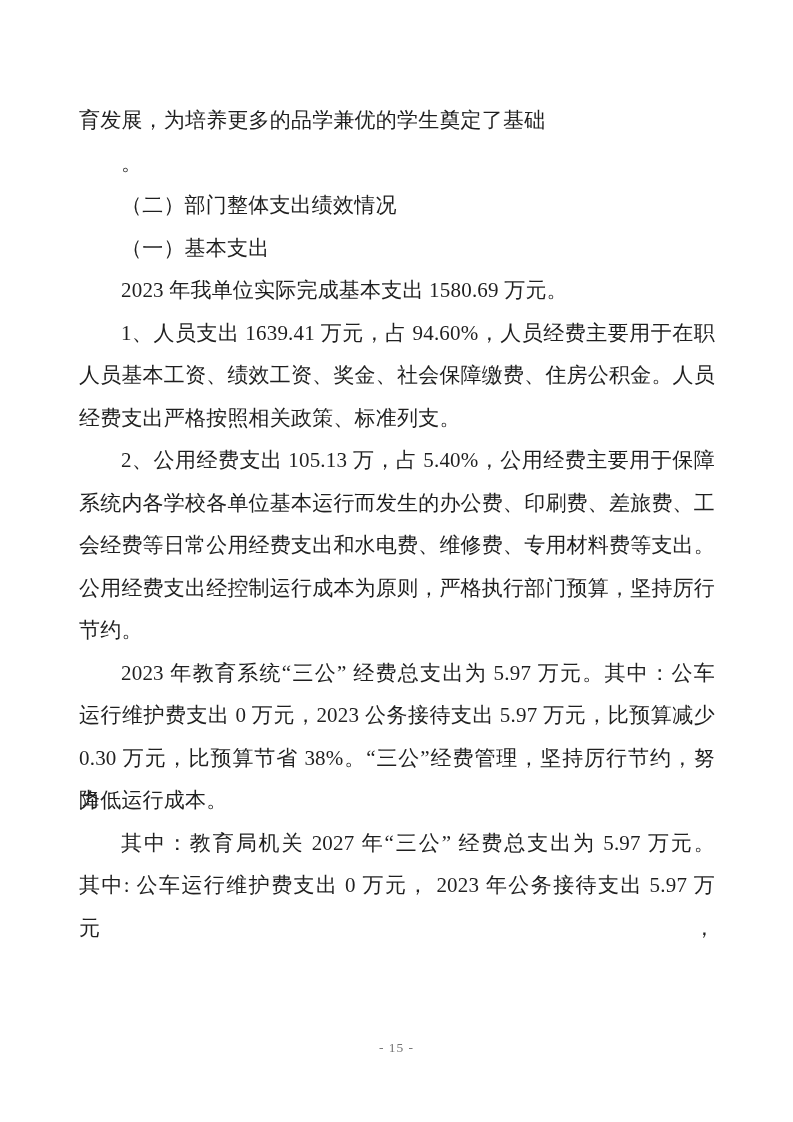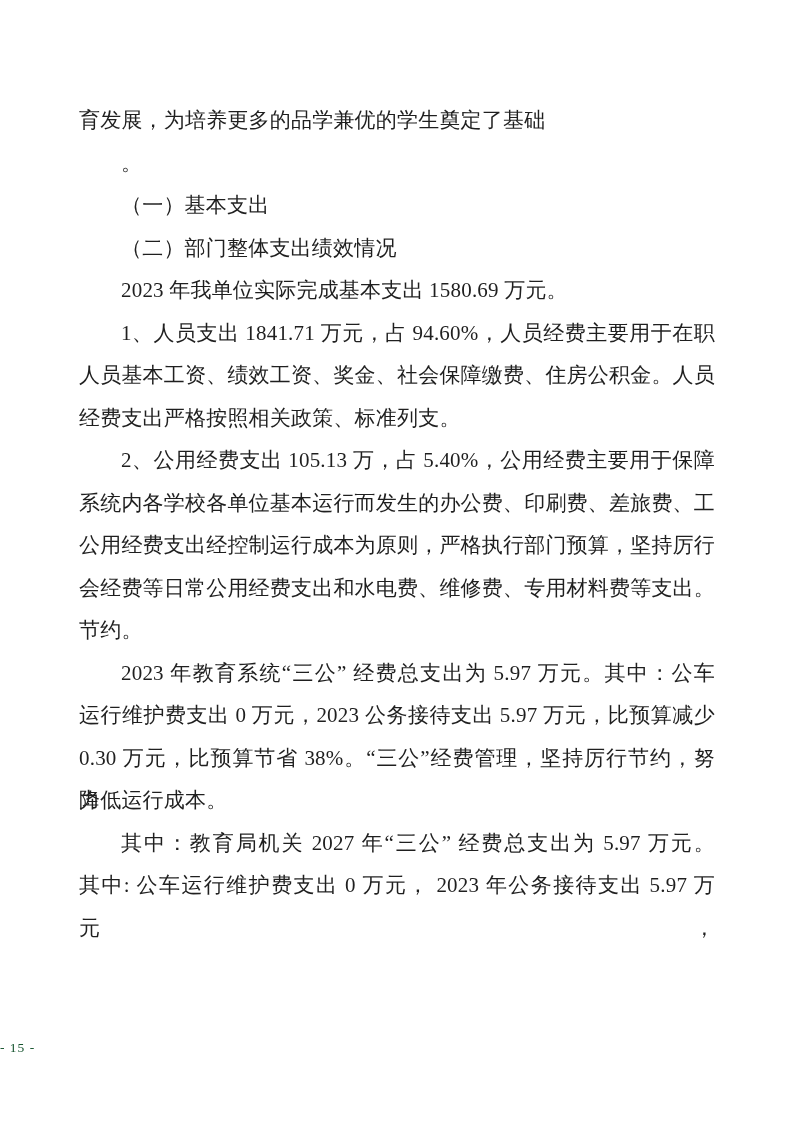--- a/index.html
+++ b/index.html
@@ -38,44 +38,44 @@
     text-align-last: justify;
     white-space: normal;
   }
   .footer {
     position: absolute;
     top: 1038px;
     left: 0;
     width: 793px;
     height: 20px;
     line-height: 20px;
-    text-align: left;
+    text-align: center;
     font-size: 13.5px;
     letter-spacing: 1px;
-    color: #14532d;
+    color: #737373;
     font-family: "Liberation Serif", "DejaVu Serif", serif;
   }
 </style>
 </head>
 <body>
 
 <div class="page">
   <div class="content">
     <div class="ln">育发展，为培养更多的品学兼优的学生奠定了基础</div>
     <div class="ln ind">。</div>
+    <div class="ln ind">（二）部门整体支出绩效情况</div>
     <div class="ln ind">（一）基本支出</div>
-    <div class="ln ind">（二）部门整体支出绩效情况</div>
     <div class="ln ind">2023 年我单位实际完成基本支出 1580.69 万元。</div>
-    <div class="ln ind just">1、人员支出 1841.71 万元，占 94.60%，人员经费主要用于在职</div>
+    <div class="ln ind just">1、人员支出 1639.41 万元，占 94.60%，人员经费主要用于在职</div>
     <div class="ln just">人员基本工资、绩效工资、奖金、社会保障缴费、住房公积金。人员</div>
     <div class="ln">经费支出严格按照相关政策、标准列支。</div>
     <div class="ln ind just">2、公用经费支出 105.13 万，占 5.40%，公用经费主要用于保障</div>
     <div class="ln just">系统内各学校各单位基本运行而发生的办公费、印刷费、差旅费、工</div>
+    <div class="ln just">会经费等日常公用经费支出和水电费、维修费、专用材料费等支出。</div>
     <div class="ln just">公用经费支出经控制运行成本为原则，严格执行部门预算，坚持厉行</div>
-    <div class="ln just">会经费等日常公用经费支出和水电费、维修费、专用材料费等支出。</div>
     <div class="ln">节约。</div>
     <div class="ln ind just">2023 年教育系统“三公” 经费总支出为 5.97 万元。其中：公车</div>
     <div class="ln just">运行维护费支出 0 万元，2023 公务接待支出 5.97 万元，比预算减少</div>
     <div class="ln just">0.30 万元，比预算节省 38%。“三公”经费管理，坚持厉行节约，努力</div>
     <div class="ln">降低运行成本。</div>
     <div class="ln ind just">其中：教育局机关 2027 年“三公” 经费总支出为 5.97 万元。</div>
     <div class="ln just">其中: 公车运行维护费支出 0 万元， 2023 年公务接待支出 5.97 万元，</div>
   </div>
   <div class="footer">- 15 -</div>
 </div>

